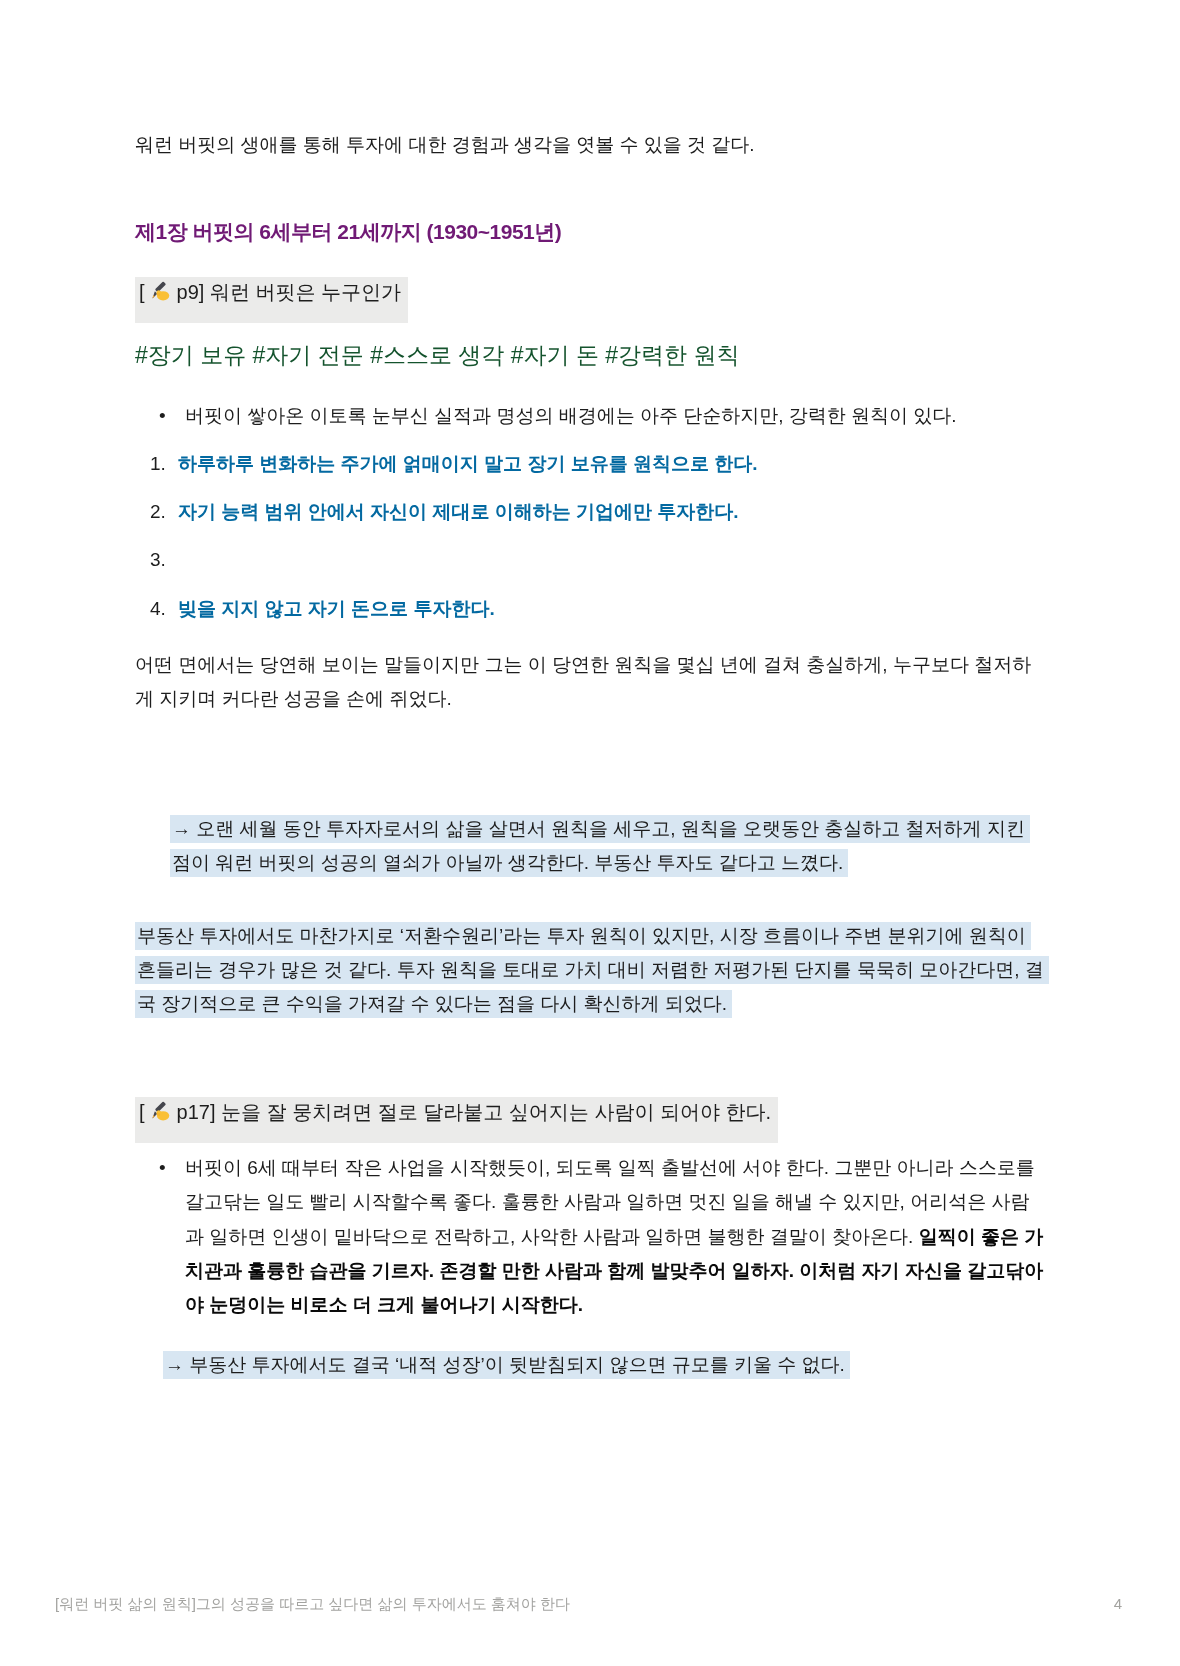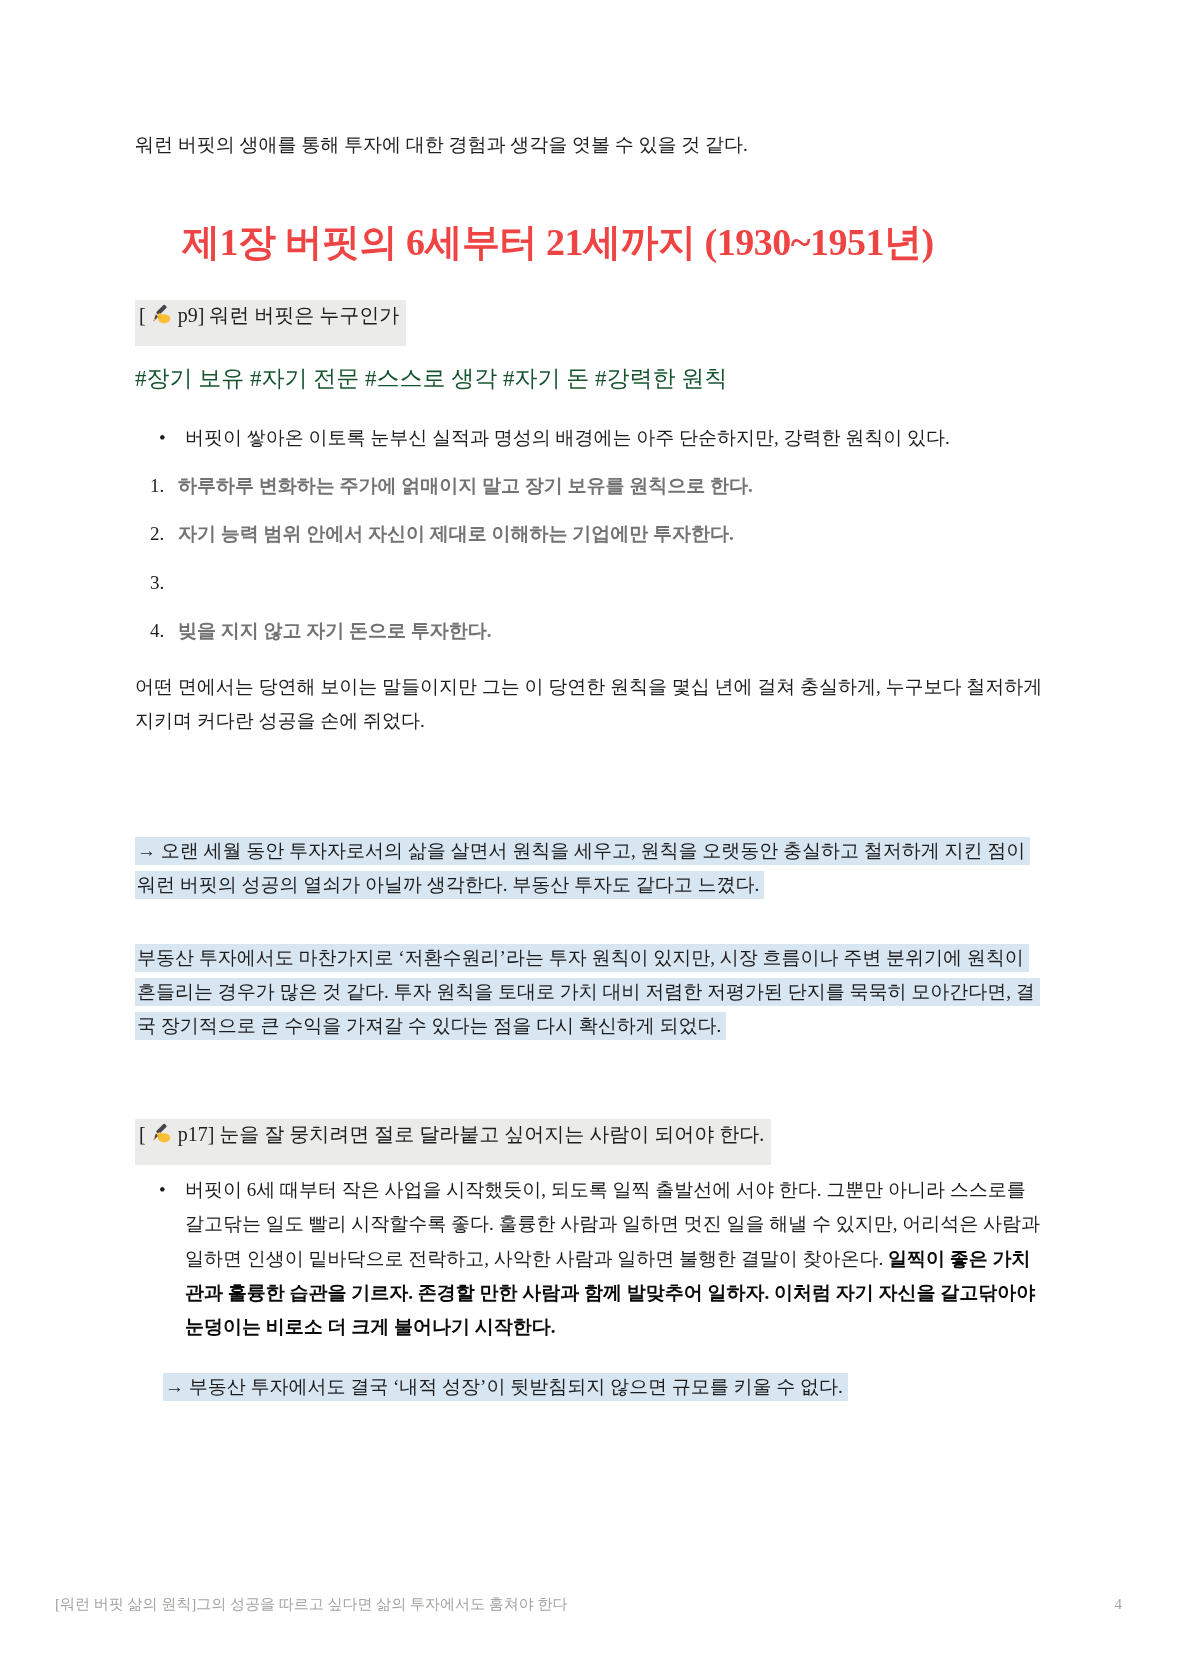--- a/index.html
+++ b/index.html
@@ -1,33 +1,32 @@
 <!DOCTYPE html>
 <html lang="ko"><head>
 <meta charset="utf-8">
 <style>
   html,body{margin:0;padding:0;background:#ffffff;}
   .page{
     position:relative;
     width:1180px;height:1666px;
     background:#ffffff;
-    font-family:Liberation Serif, serif;
+    font-family:Liberation Sans, sans-serif;
     color:#1d1d1d;
     overflow:hidden;
   }
   .content{padding:128px 133px 0 135px;}
   p{margin:0;}
   .body-text{font-size:19px;line-height:1.8;color:#1d1d1d;}
   .intro{margin-top:0;}
   .chapter-title{
     margin-top:56px;
-    font-size:38px;line-height:1.3;
-    font-weight:800;color:#ef4444;
+    font-size:21px;line-height:1.3;
+    font-weight:800;color:#701a75;
     letter-spacing:-0.5px;
-    margin-left:47px;
   }
   .callout{margin-top:30px;font-size:20px;line-height:1.7;}
   .callout .hl-gray{
     background:#ebebea;
     padding:4px 7px 20px 4px;
     -webkit-box-decoration-break:clone;box-decoration-break:clone;margin-top:40px;
   }
   .callout-2{margin-top:74px;}
   .icon-inline{display:inline-block;vertical-align:-3px;margin:0 6px 0 4px;}
   .hashtags{margin-top:26px;font-size:23px;color:#14532d;}
@@ -38,24 +37,24 @@
     flex:none;width:26px;margin-left:24px;
     font-size:19px;line-height:1.8;color:#1d1d1d;
   }
   .bullet-body{flex:1;}
   ol.principles{list-style:none;margin:12px 0 0;padding:0;}
   ol.principles li{display:flex;margin-top:14px;}
   .num-marker{
     flex:none;width:28px;margin-left:15px;
     font-size:19px;line-height:1.8;font-weight:400;color:#1d1d1d;
   }
-  .principle-text{font-weight:700;color:#737373;}
+  .principle-text{font-weight:700;color:#0369a1;}
   .summary{margin-top:22px;}
   .note{margin-top:38px;}
-  .note-first{margin-top:96px;}
+  .note-first{margin-top:96px;margin-left:35px;}
   .note-last{margin-top:26px;padding-left:28px;}
   .hl-blue{
     background:#d8e6f2;
     padding:3px 5px 4px 2px;
     -webkit-box-decoration-break:clone;box-decoration-break:clone;
   }
   .bold-run{font-weight:700;color:#0a0a0a;}
   .page-footer{
     position:absolute;left:55px;right:58px;bottom:52px;
     display:flex;justify-content:space-between;align-items:baseline;

